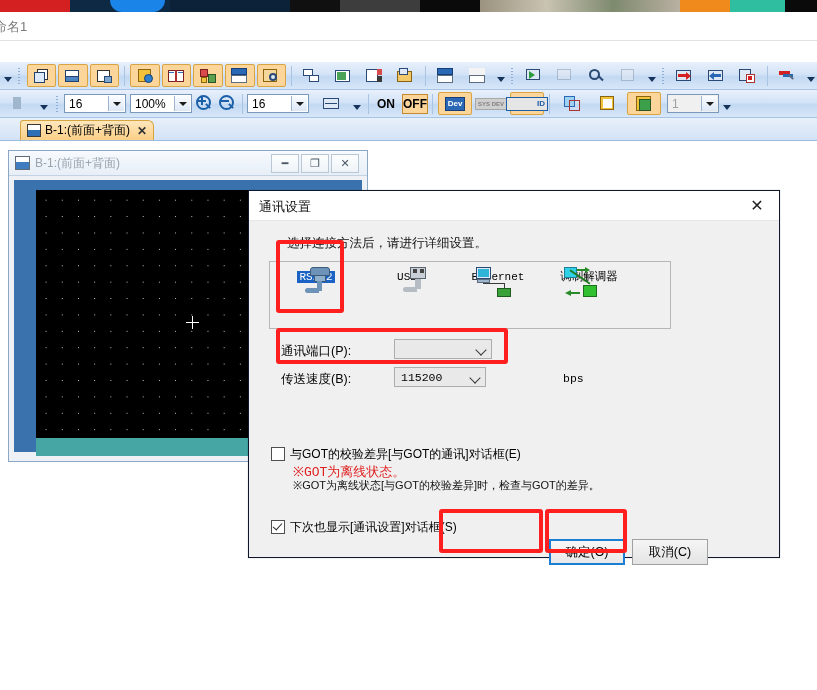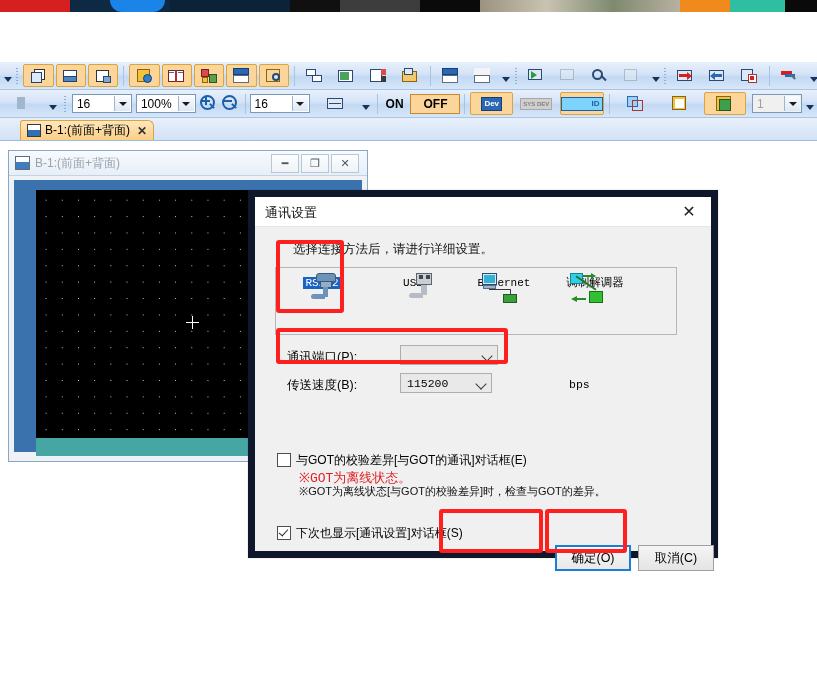--- a/index.html
+++ b/index.html
@@ -46,21 +46,21 @@
   }
   .tb1 { top:62px; }
   .tb2 { top:90px; }
 
   .grip { width:7px; height:20px; margin:0 3px; position:relative; }
   .grip::before{ content:""; position:absolute; left:2px; top:2px; width:2px; height:16px;
     background: repeating-linear-gradient(to bottom,#8fb0d6 0 1px, transparent 1px 3px); }
   .tb-sep { width:1px; height:20px; background:#a9c3e2; margin:0 4px; }
 
   .tbtn {
-    width:44px; height:23px; margin:0 1px; border-radius:2px;
+    width:34px; height:23px; margin:0 1px; border-radius:2px;
     display:flex; align-items:center; justify-content:center; position:relative; box-sizing:border-box;
   }
   .tbtn.hl { background:#fcd59a; border:1px solid #d9a441; }
   .ico { width:17px; height:16px; position:relative; display:block; }
 
   
   .sq { position:absolute; box-sizing:border-box; }
 
   .overflow-arrow { width:11px; height:20px; position:relative; margin:0 2px; }
   .overflow-arrow::after{
@@ -83,29 +83,29 @@
   }
   .combo.dis { background:#f0f0f0; color:#a0a0a0; }
 
   .magbtn { width:21px;height:21px;margin:0 1px; position:relative; }
   .mag-circle{ position:absolute; left:3px; top:2px; width:11px;height:11px;border:2px solid #1b5fa8;border-radius:50%; }
   .mag-handle{ position:absolute; left:12px; top:12px; width:6px;height:2px;background:#1b5fa8; transform:rotate(45deg); }
   .mag-plus-v, .mag-plus-h { position:absolute; background:#1b5fa8; }
 
   .onoff { font-size:12px; font-weight:bold; font-family:"Liberation Sans", sans-serif; }
   .onbox { padding:2px 4px; color:#000; }
-  .offbox { padding:2px 12px; background:#fcd59a; border:1px solid #c8892e; color:#000; }
+  .offbox { padding:2px 0; background:#fcd59a; border:1px solid #c8892e; color:#000; }
 
   .minitag {
     font-size:8px; font-weight:bold; color:#fff; background:#2a68b5;
     padding:2px 2px; line-height:8px; border:1px solid #163f77;
     font-family:"Liberation Sans", sans-serif;
   }
   .minitag.gray { background:#cfcfcf; color:#808080; border-color:#a8a8a8; }
-  .minitag.idt { background:#7dd3fc; color:#1b5fa8; border-color:#1b5fa8;padding-left:30px; }
+  .minitag.idt { background:#e5e5e5; color:#1b5fa8; border-color:#1b5fa8;padding-left:30px; }
 
   
   .tabstrip {
     position:absolute; left:0; top:118px; width:817px; height:22px;
     background:linear-gradient(to bottom,#e8f0fb,#d2e2f6); border-bottom:1px solid #9bbbe0;
   }
   .tab {
     position:absolute; left:20px; top:2px; height:20px; box-sizing:border-box;
     background: linear-gradient(to bottom,#ffe7bd,#fbcf86);
     border:1px solid #d8a43f; border-bottom:none; border-radius:3px 6px 0 0;
@@ -141,22 +141,22 @@
     background-image: radial-gradient(#cfcfcf 0.8px, transparent 0.9px);
     background-size: 16.2px 16.4px; background-position: 2px 2px;
   }
   .canvas-bottombar { position:absolute; left:22px; top:258px; width:600px; height:18px; background:#45a6a3; }
   .crosshair { position:absolute; left:186px; top:316px; width:13px; height:13px; }
   .crosshair::before{content:"";position:absolute;left:6px;top:0;width:1px;height:13px;background:#fff;}
   .crosshair::after{content:"";position:absolute;left:0;top:6px;width:13px;height:1px;background:#fff;}
 
   
   .dialog {
-    position:absolute; left:248px; top:190px; width:470px; height:368px;
-    background:#6d28d9; border:7px solid #0f172a; box-sizing:border-box;
+    position:absolute; left:248px; top:190px; width:532px; height:368px;
+    background:#6d28d9; border:1px solid #0f172a; box-sizing:border-box;
     box-shadow: 0 0 0 1px rgba(0,0,0,0.05);
   }
   .dlg-title {
     position:absolute; left:0; top:0; right:0; height:30px; background:#ffffff;
     border-bottom:1px solid #e6e6e6; box-sizing:border-box;
   }
   .dlg-title .t {
     position:absolute; left:10px; top:7px; font-size:13px; color:#111;
     font-family:"Liberation Sans", sans-serif;
   }
@@ -247,20 +247,23 @@
     <div class="ds-seg" style="left:170px;width:120px;background:#0b2238;"></div>
     <div class="ds-seg" style="left:290px;width:130px;background:#101010;"></div>
     <div class="ds-seg" style="left:340px;width:80px;background:#3d3d3d;"></div>
     <div class="ds-seg" style="left:420px;width:60px;background:#0a0a0a;"></div>
     <div class="ds-seg" style="left:480px;width:200px;background:linear-gradient(to right,#9b937f,#c9c3b2,#7e8a6e,#b9b0a2);"></div>
     <div class="ds-seg" style="left:680px;width:50px;background:#f08a1c;"></div>
     <div class="ds-seg" style="left:730px;width:55px;background:#2fbfa0;"></div>
     <div class="ds-seg" style="left:785px;width:32px;background:#0a0a0a;"></div>
   </div>
 
+  <div class="titlebar">
+    <div class="txt">命名1</div>
+  </div>
 
 
   <div class="toolbar tb1">
     <div class="overflow-arrow"></div>
     <div class="grip"></div>
 
     <div class="tbtn hl">
         <span class="ico">
       <span class="sq" style="left:4px;top:1px;width:11px;height:11px;background:#fff;border:1px solid #333;"></span>
       <span class="sq" style="left:1px;top:4px;width:11px;height:11px;background:#dce9f8;border:1px solid #22416c;"></span>

